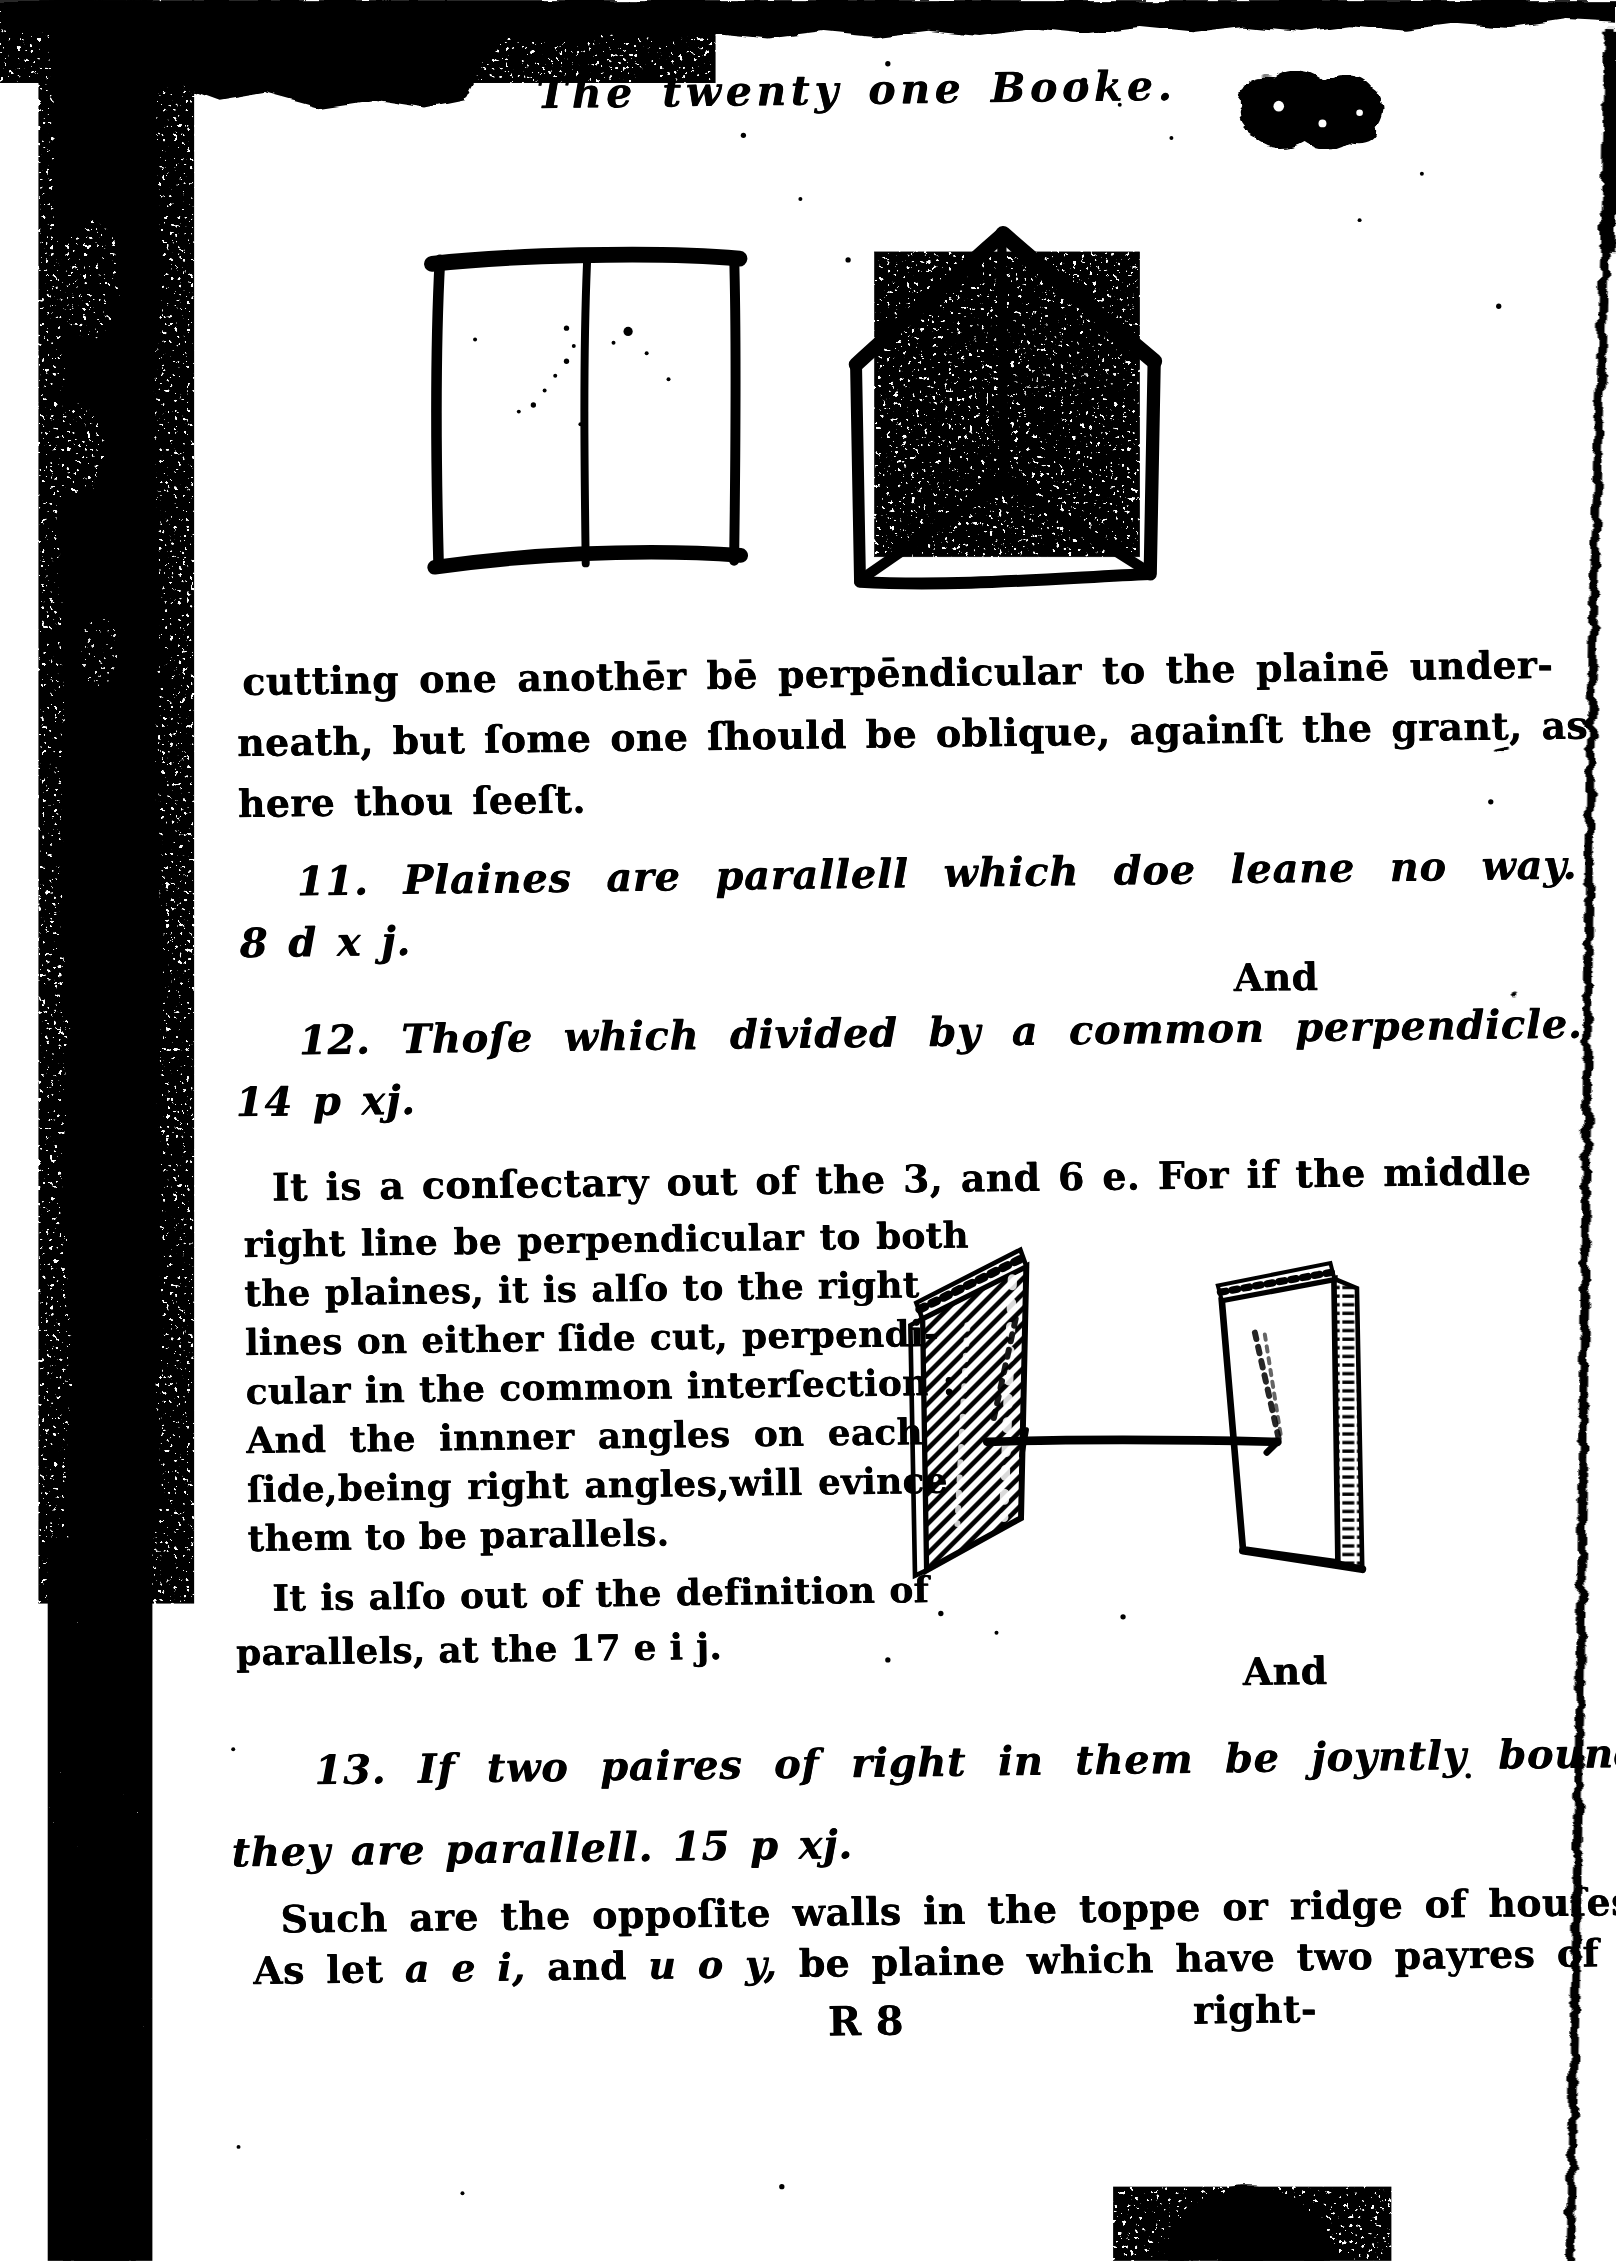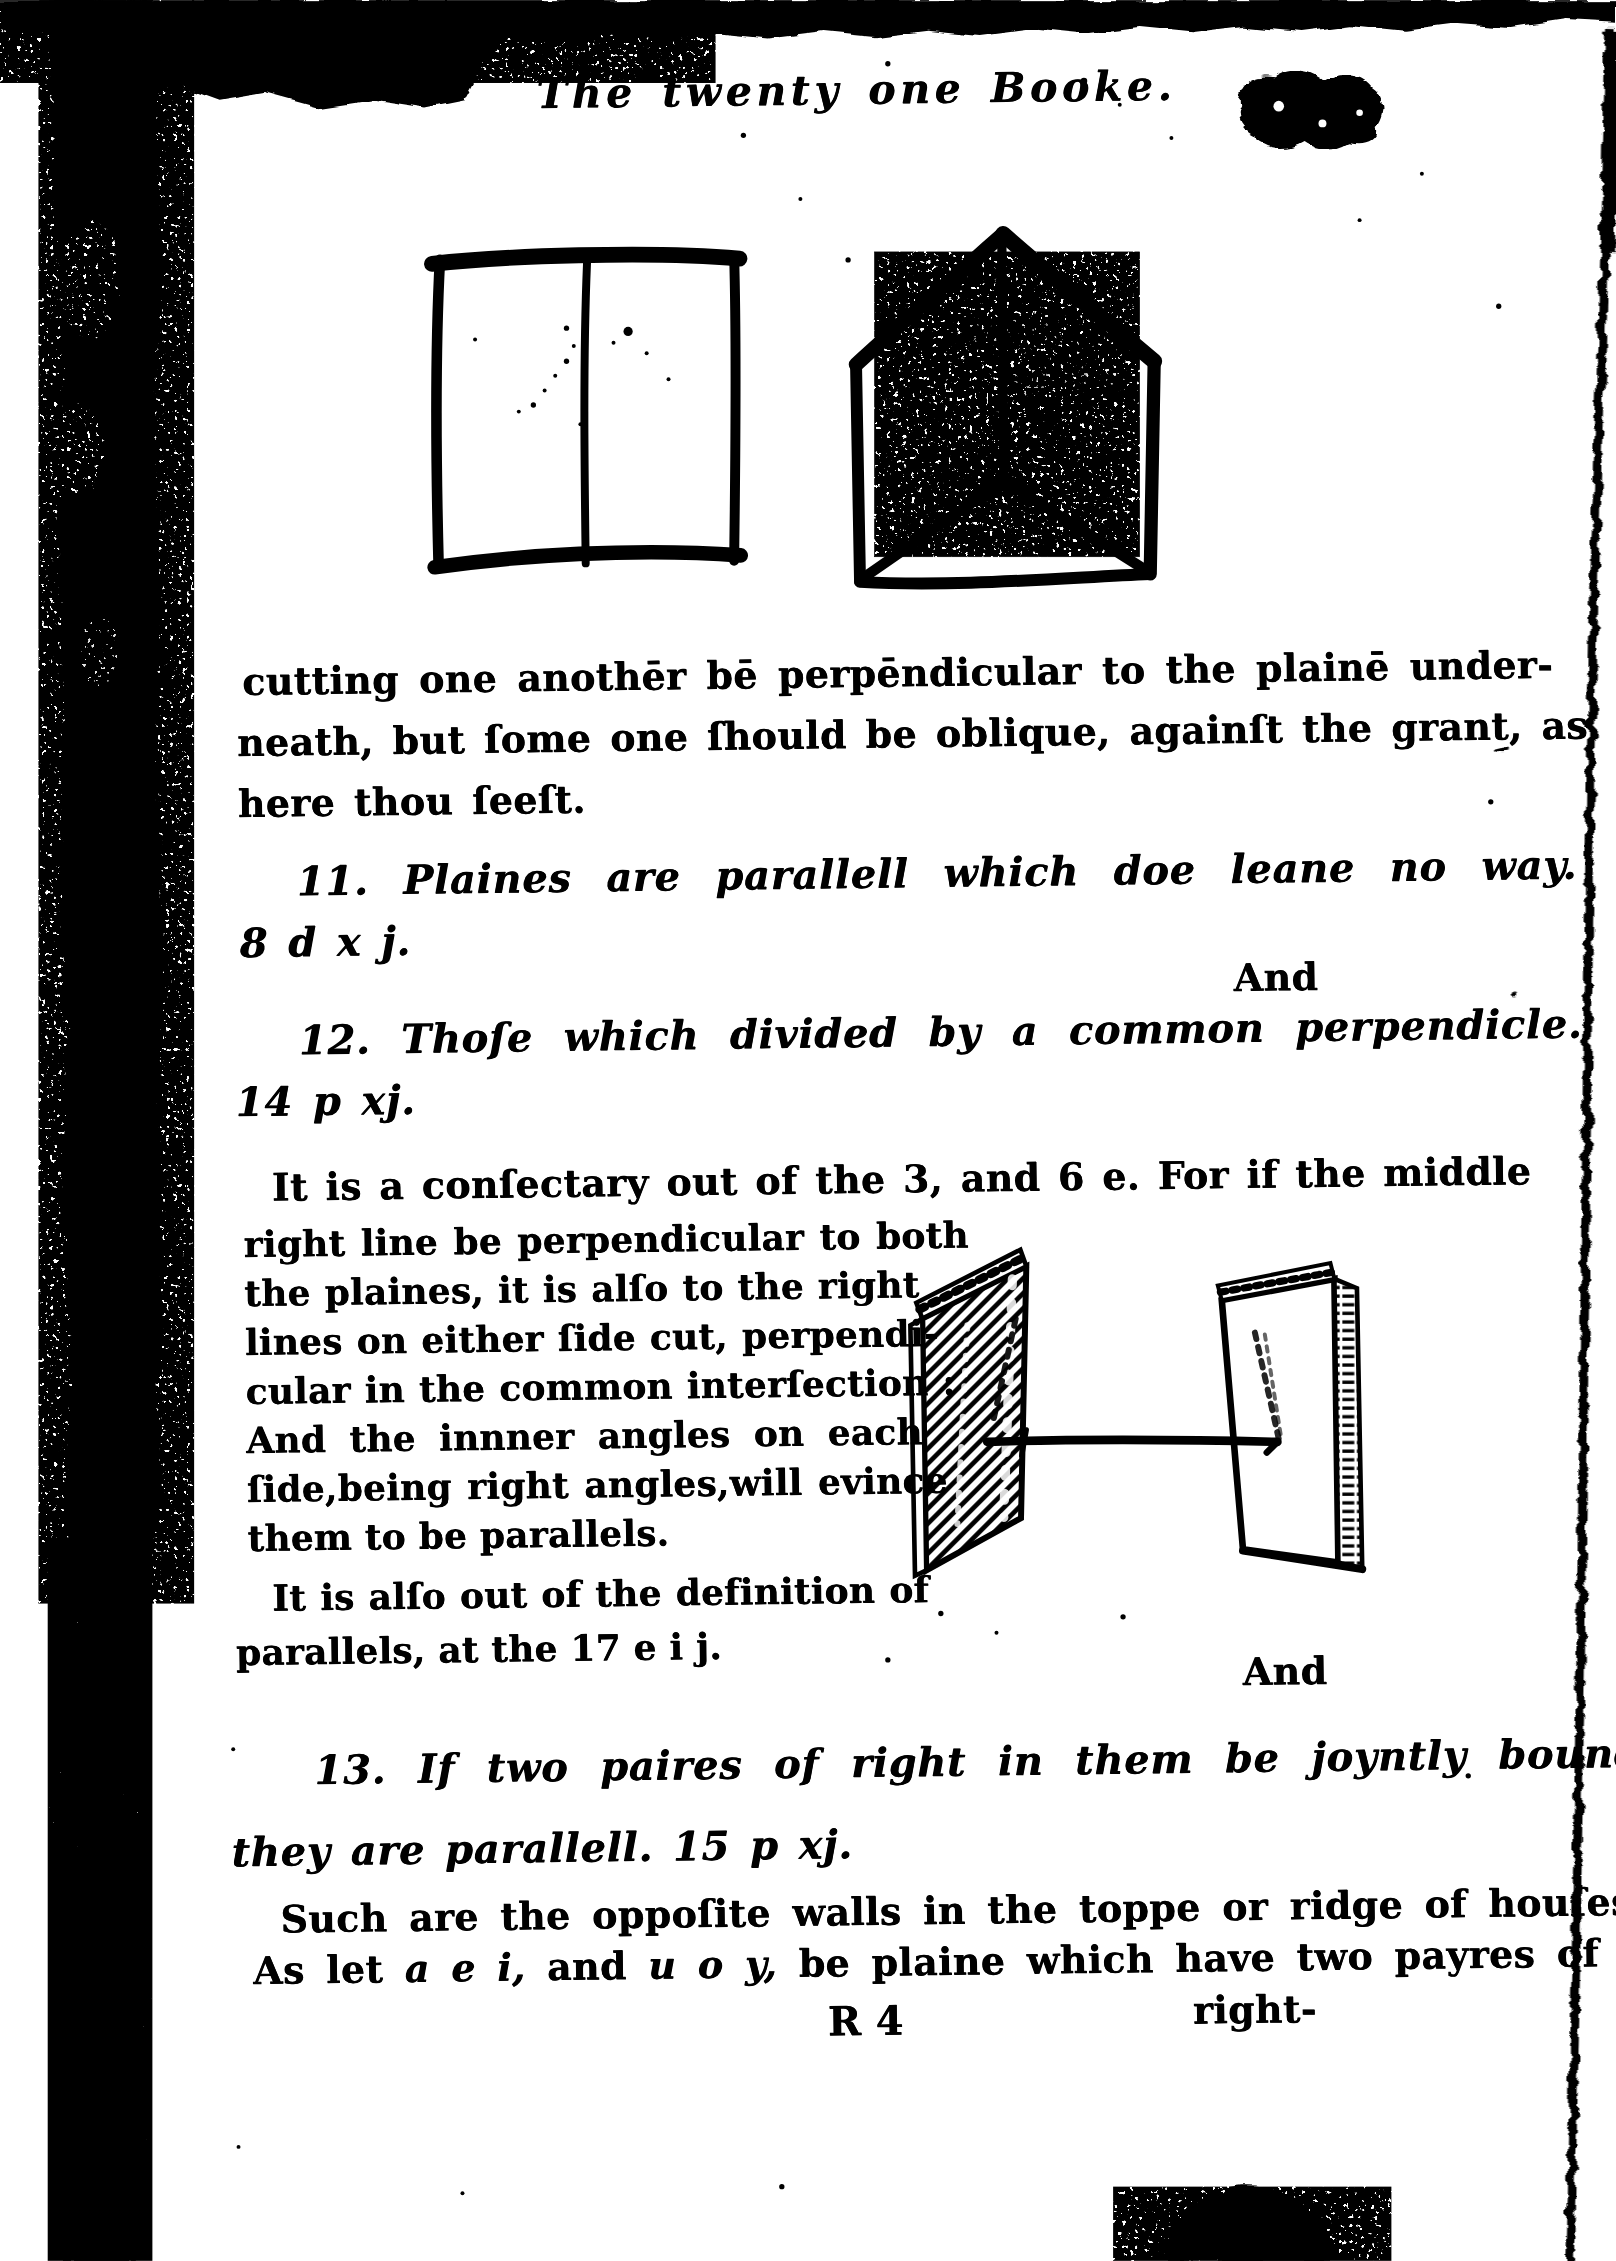--- a/index.html
+++ b/index.html
@@ -241,18 +241,18 @@
 
     <div class="t it ws26" style="left:306px; top:1751px;">13. If two paires of right in them be joyntly bounded,</div>
     <div class="t it ws8" style="left:222px; top:1832px;">they are parallell. 15 p xj.</div>
 
     <div class="t rm ws12" style="left:270px; top:1901px;">Such are the oppoſite walls in the toppe or ridge of houſes.</div>
 
     <div class="t rm ws12" style="left:242px; top:1952px;">
       <span>As let </span><span class="itspan">a e i,</span><span> and </span><span class="itspan">u o y,</span><span> be plaine which have two payres of</span>
     </div>
 
-    <div class="t rm" style="left:816px; top:2009px; font-size:40px;">R 4</div>
+    <div class="t rm" style="left:816px; top:2009px; font-size:40px;">R 8</div>
     <div class="t rm ra" style="left:1166px; top:2004px;">right-</div>
 
   </div>
 </div>
 
 
 </body></html>

